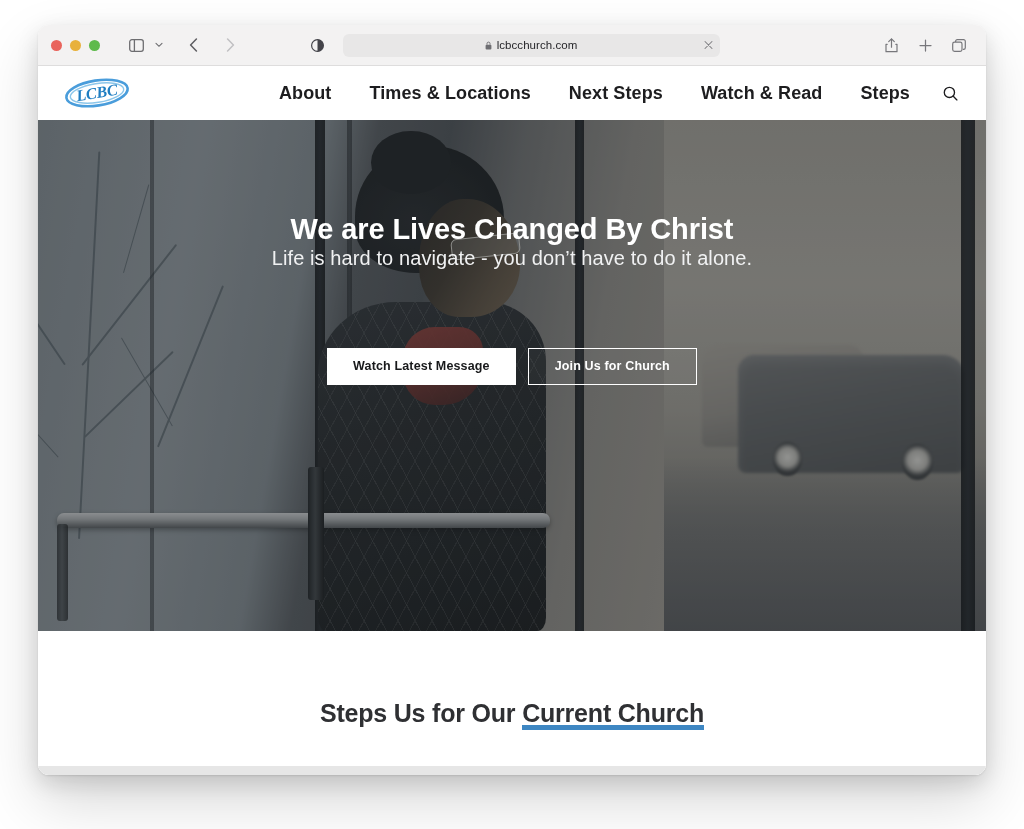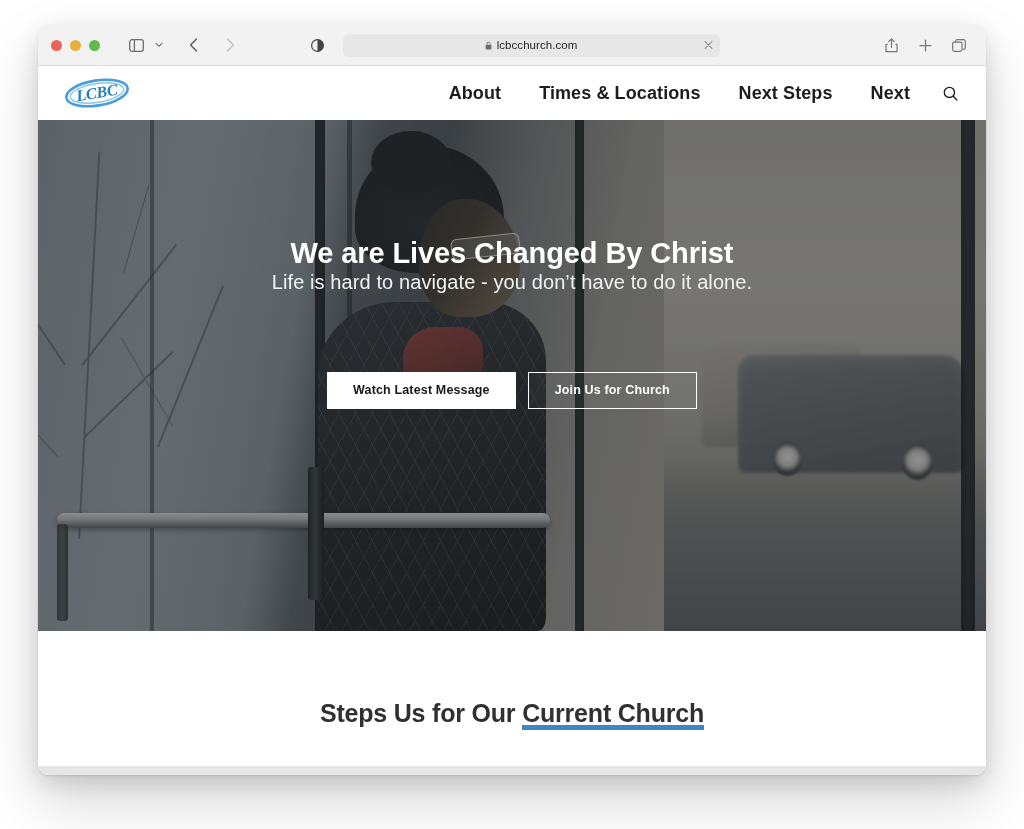--- a/index.html
+++ b/index.html
@@ -343,21 +343,21 @@
     background: rgba(38,41,45,0.38);
   }
 
   .hero-content {
     position: absolute;
     inset: 0;
     display: flex;
     flex-direction: column;
     align-items: center;
     justify-content: flex-start;
-    padding-top: 116px;
+    padding-top: 92px;
   }
 
   .hero-title {
     font-size: 29px;
     font-weight: 700;
     color: #ffffff;
     letter-spacing: -0.1px;
     text-align: center;
     line-height: 1.2;
   }
@@ -530,21 +530,22 @@
           <ellipse cx="33" cy="17" rx="31" ry="12.5" fill="none" stroke="#4a9ddb" stroke-width="2.6" transform="rotate(-9 33 17)"></ellipse>
           <ellipse cx="33" cy="17" rx="27" ry="9.4" fill="none" stroke="#8cc6ea" stroke-width="1.4" transform="rotate(-9 33 17)"></ellipse>
           <text x="33" y="22" text-anchor="middle" font-family="Liberation Serif, serif" font-size="16" font-weight="700" font-style="italic" fill="#1f7ec2" transform="rotate(-9 33 17)">LCBC</text>
         </svg>
       </div>
 
       <nav class="site-nav">
         <div class="nav-item">About</div>
         <div class="nav-item">Times &amp; Locations</div>
         <div class="nav-item">Next Steps</div>
-        <div class="nav-item">Next</div>
+        <div class="nav-item">Watch &amp; Read</div>
+        <div class="nav-item">Steps</div>
         <div class="nav-search">
           <svg width="15" height="15" viewBox="0 0 15 15" fill="none">
             <circle cx="6.4" cy="6.4" r="5.1" stroke="currentColor" stroke-width="1.35"></circle>
             <path d="M10.3 10.3l3.6 3.6" stroke="currentColor" stroke-width="1.35" stroke-linecap="round"></path>
           </svg>
         </div>
       </nav>
     </div>
 
     <div class="hero">

